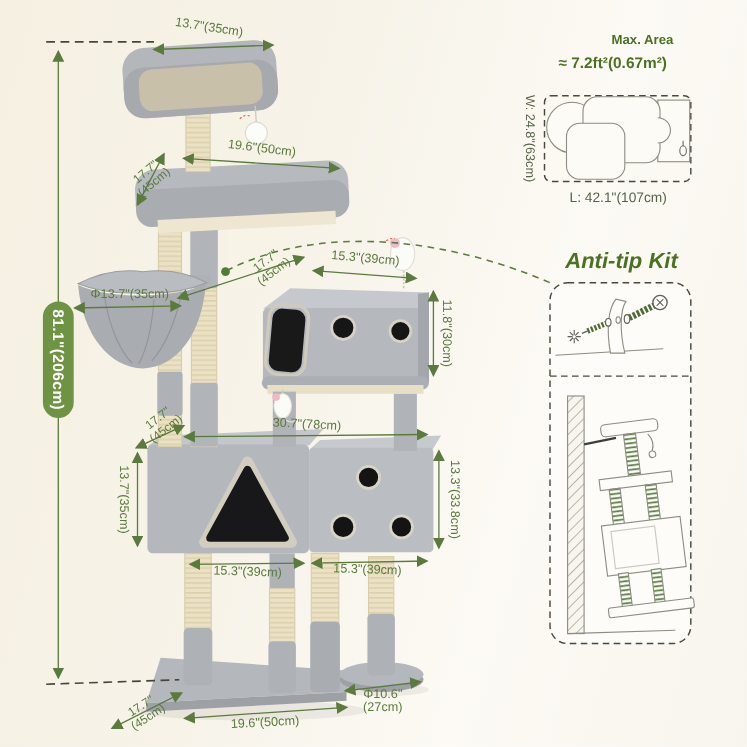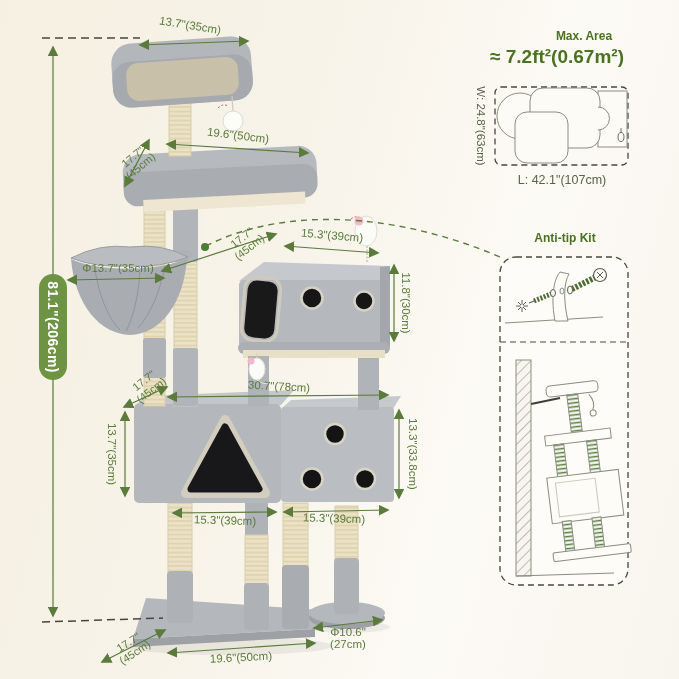--- a/index.html
+++ b/index.html
@@ -282,19 +282,19 @@
 </div>
 
 <div class="lbl" style="left:241px;top:658px;transform:translate(-50%,-50%) rotate(-3deg);">19.6"(50cm)</div>
 
 <div class="lbl2" style="left:348px;top:638px;font-size:11.5px;">
   <div>Φ10.6"</div>
   <div>(27cm)</div>
 </div>
 
 <div class="title" style="left:584px;top:36px;font-size:12px;">Max. Area</div>
-<div class="title" style="left:557px;top:57px;font-size:19px;">≈ 7.2ft²(0.67m²)</div>
+<div class="title" style="left:557px;top:57px;font-size:14px;">≈ 7.2ft²(0.67m²)</div>
 <div class="lbl subtle" style="left:480px;top:126px;transform:translate(-50%,-50%) rotate(90deg);">W: 24.8"(63cm)</div>
 <div class="lbl subtle" style="left:562px;top:180px;font-size:12.5px;">L: 42.1"(107cm)</div>
 
-<div class="title" style="left:565px;top:238px;font-size:12px;">Anti-tip Kit</div>
+<div class="title" style="left:565px;top:238px;font-size:20px;font-style:italic;">Anti-tip Kit</div>
 
 </div>
 
 </body></html>

